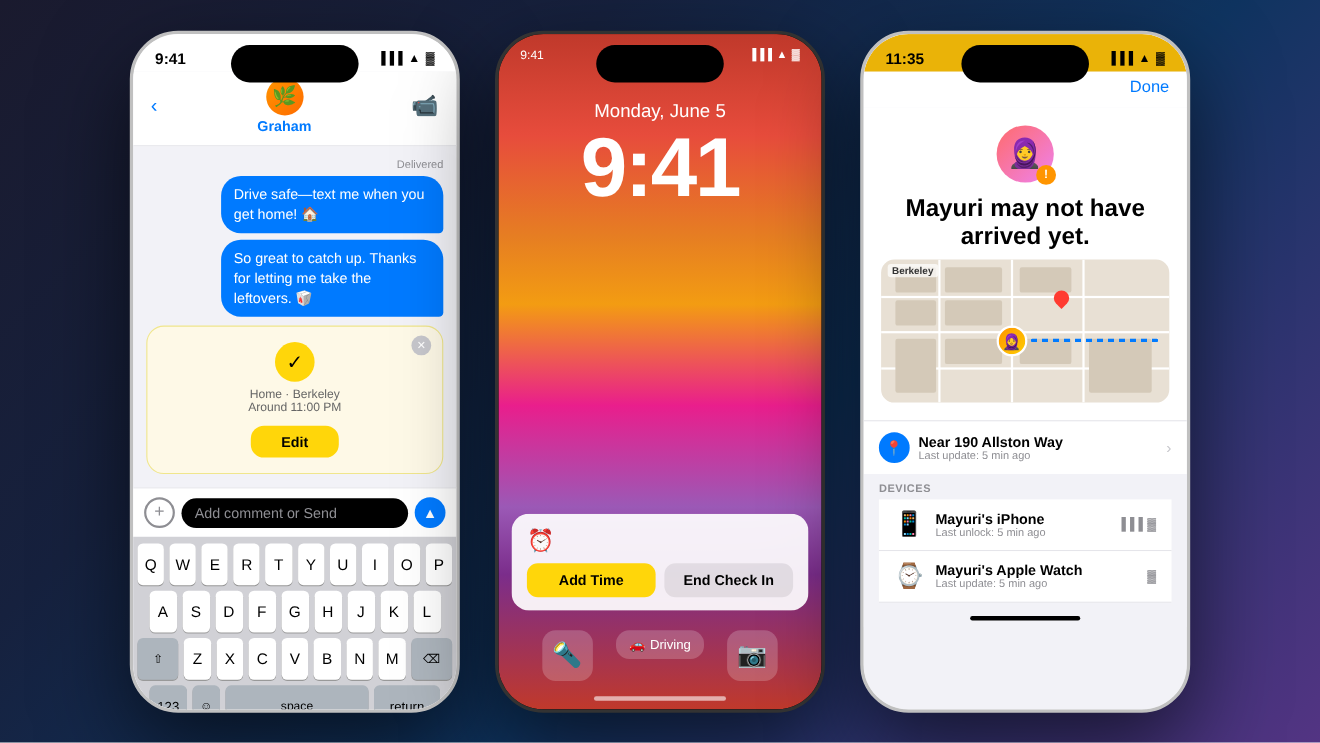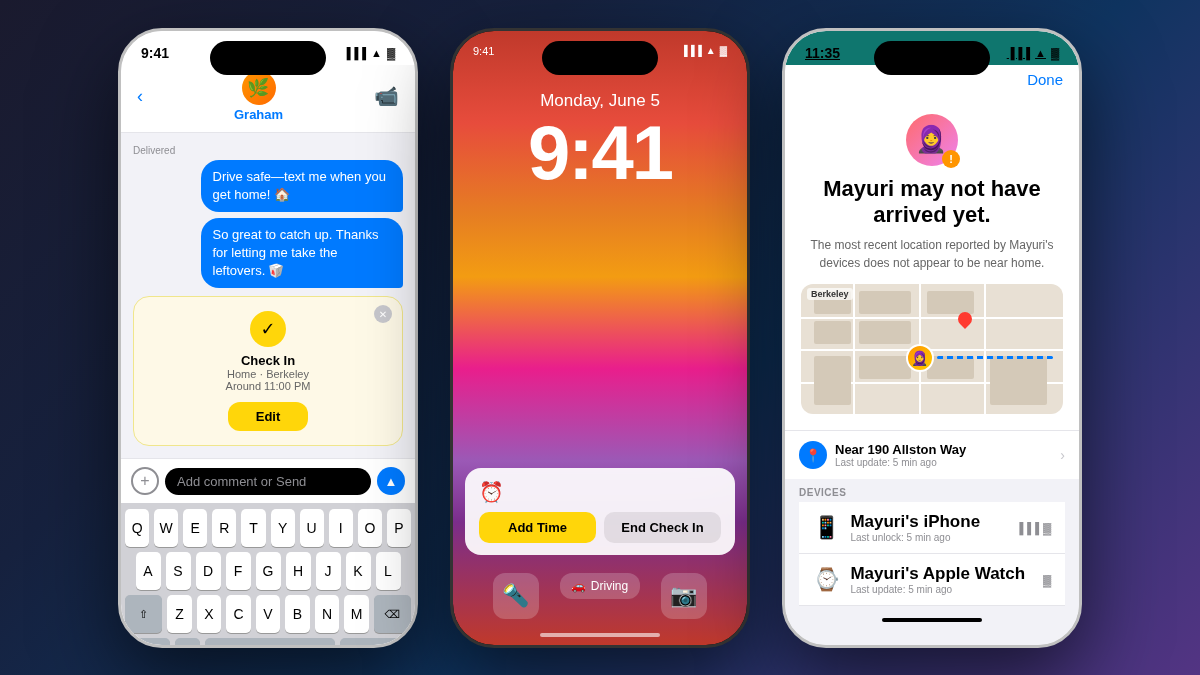--- a/index.html
+++ b/index.html
@@ -120,21 +120,21 @@
     .video-icon {
       color: #007aff;
       font-size: 20px;
     }
     .messages-body {
       padding: 12px;
       flex: 1;
       overflow: hidden;
     }
     .delivered-label {
-      text-align: left;
+      text-align: right;
       font-size: 10px;
       color: #8e8e93;
       margin-bottom: 4px;
     }
     .bubble-received, .bubble-sent {
       max-width: 75%;
       padding: 8px 12px;
       border-radius: 18px;
       font-size: 13px;
       line-height: 1.4;
@@ -438,23 +438,22 @@
     .phone3 {
       width: 300px;
       height: 620px;
     }
     .phone3 .phone-inner {
       width: 100%;
       height: 100%;
       background: #f2f2f7;
     }
     .phone3 .status-bar {
-      background: #0f766e;
-      color: #000;
-      text-decoration: underline;
+      background: #eab308;
+      color: #000;
     }
     .findmy-header {
       background: #fff;
       padding: 6px 16px 10px;
       display: flex;
       justify-content: flex-end;
       align-items: center;
     }
     .done-btn {
       color: #007aff;
@@ -623,21 +622,21 @@
       display: flex;
       align-items: center;
       gap: 10px;
       border-bottom: 1px solid #e5e5ea;
     }
     .device-icon {
       font-size: 22px;
     }
     .device-text { flex: 1; }
     .device-name {
-      font-size: 17px;
+      font-size: 13px;
       font-weight: 600;
       color: #000;
     }
     .device-status {
       font-size: 10px;
       color: #8e8e93;
     }
     .device-battery {
       display: flex;
       align-items: center;
@@ -686,21 +685,20 @@
       </div>
       <span class="video-icon">📹</span>
     </div>
     <div class="messages-body">
       <div class="delivered-label">Delivered</div>
       <div class="bubble-sent">Drive safe—text me when you get home! 🏠</div>
       <div class="bubble-sent">So great to catch up. Thanks for letting me take the leftovers. 🥡</div>
       <div class="check-in-card">
         <div class="card-close">✕</div>
         <div class="card-check-icon">✓</div>
-        <div class="card-title">Check In</div>
         <div class="card-detail">Home · Berkeley</div>
         <div class="card-detail">Around 11:00 PM</div>
         <button class="card-edit-btn">Edit</button>
       </div>
     </div>
     <div class="input-bar">
       <div class="input-plus">+</div>
       <div class="input-field">Add comment or Send</div>
       <div class="send-btn">▲</div>
     </div>
@@ -805,21 +803,20 @@
     </div>
     <div class="findmy-header">
       <span class="done-btn">Done</span>
     </div>
     <div class="findmy-body">
       <div class="warning-avatar">
         🧕
         <div class="warning-badge">!</div>
       </div>
       <div class="findmy-title">Mayuri may not have arrived yet.</div>
-      <div class="findmy-desc">The most recent location reported by Mayuri's devices does not appear to be near home.</div>
       <div class="map-container">
         <div class="map-bg">
 
           <div class="map-street-h" style="top:25%;"></div>
           <div class="map-street-h" style="top:50%;"></div>
           <div class="map-street-h" style="top:75%;"></div>
 
           <div class="map-street-v" style="left:20%;"></div>
           <div class="map-street-v" style="left:45%;"></div>
           <div class="map-street-v" style="left:70%;"></div>

